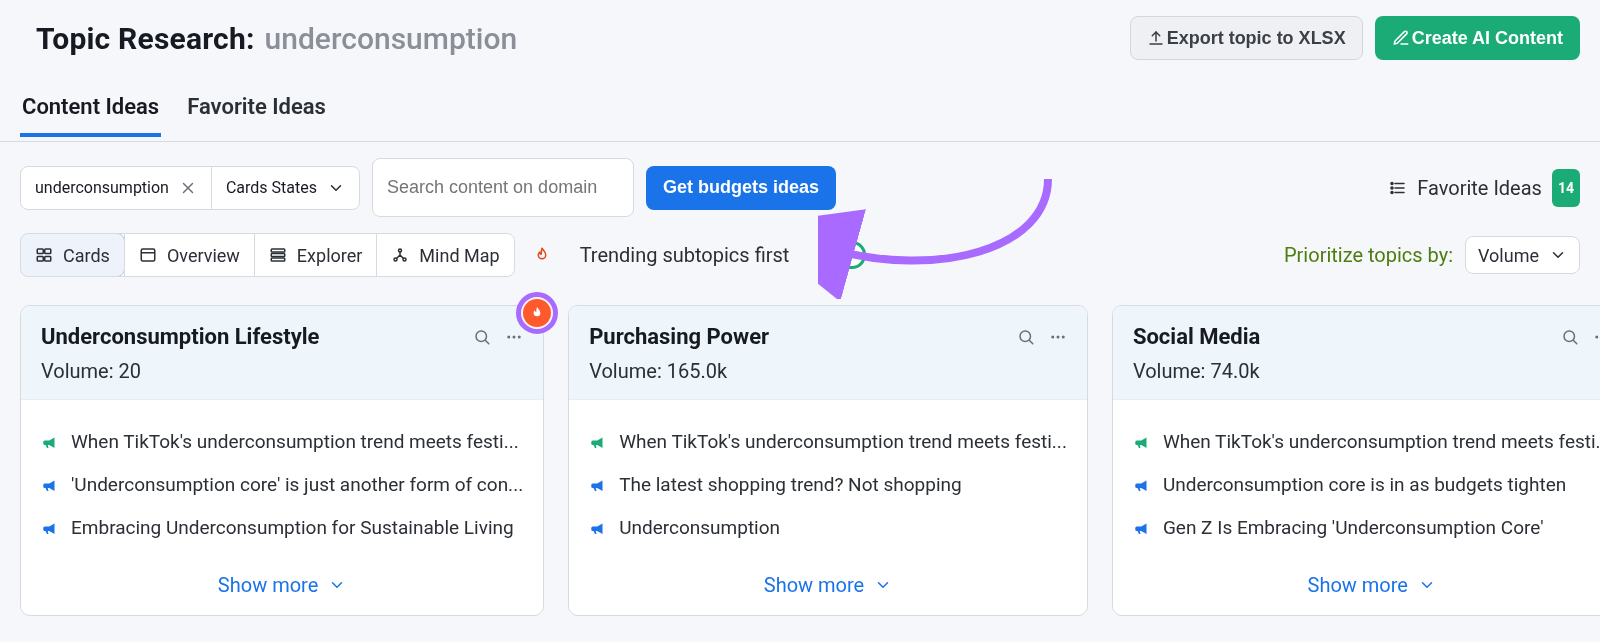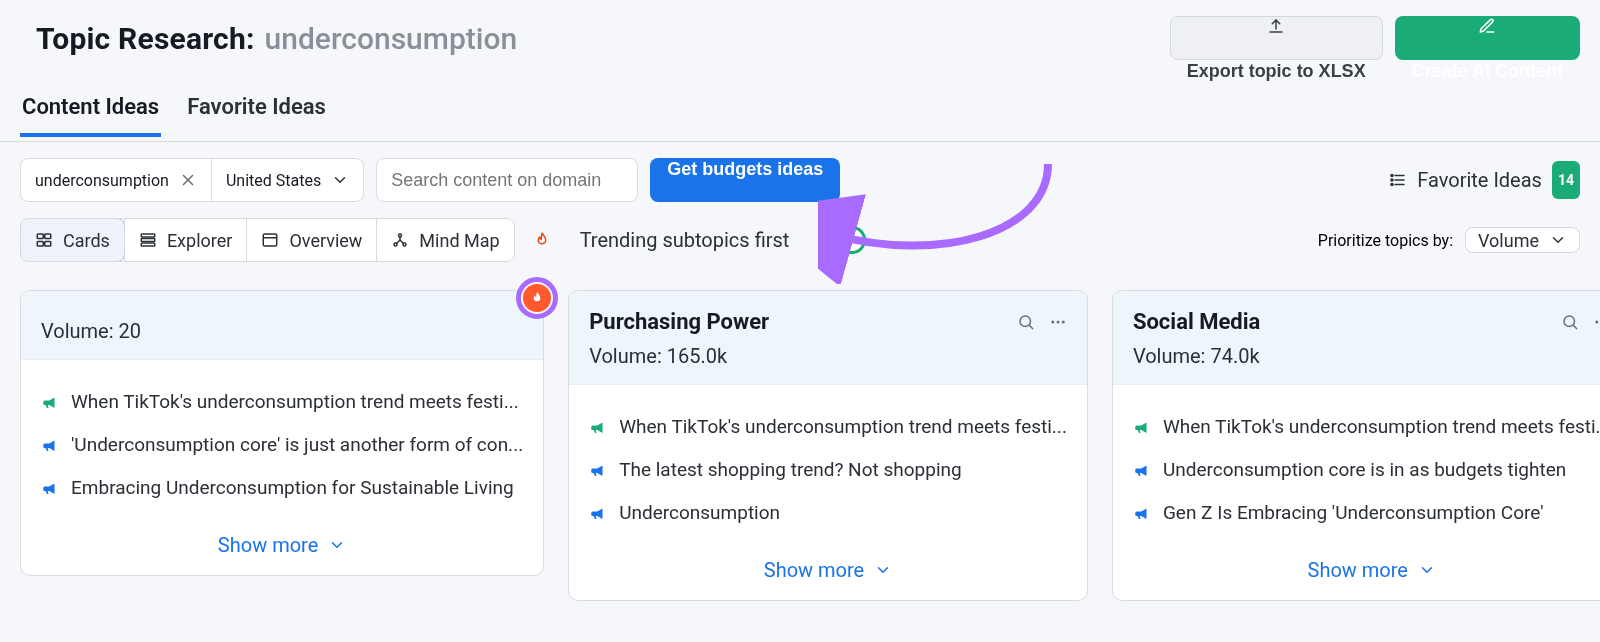--- a/index.html
+++ b/index.html
@@ -29,25 +29,24 @@
   
   .header {
     display: flex; align-items: center; justify-content: space-between;
     padding: 16px 20px 6px 20px;
   }
   .title-wrap { display: flex; align-items: baseline; gap: 10px; }
   .title-prefix { font-size: 30px; font-weight: 700; letter-spacing: 0.2px; margin-left: 16px; }
   .title-topic { font-size: 30px; font-weight: 500; color: #8a8f98; }
   .header-actions { display: flex; gap: 12px; }
   .btn {
-    display: inline-flex; align-items: center; gap: 26px;
+    display: inline-flex; align-items: center; gap: 2px;
     height: 44px; padding: 0 16px; border-radius: 8px; cursor: pointer;
     font-size: 18px; font-weight: 600; border: 1px solid transparent;
     white-space: nowrap;
-    flex-direction: column;
   }
   .btn.secondary { background: #eef0f3; color: #3b3f46; border-color: #d3d7dc; }
   .btn.primary-green { background: var(--green); color: #fff; }
   
   .tabs { display: flex; gap: 24px; padding: 18px 20px 4px 20px; border-bottom: 1px solid var(--border); }
   .tab {
     font-size: 22px; font-weight: 600; color: #2b2f36; padding: 10px 2px 14px 2px; cursor: pointer;
     border-bottom: 4px solid transparent;
   }
   .tab.active { color: #171a22; border-bottom-color: var(--blue); }
@@ -57,21 +56,21 @@
   .seg {
     display: inline-flex; border: 1px solid var(--border); border-radius: 8px; background: #fff;
     height: 44px; align-items: stretch;
   }
   .seg .seg-part {
     display: inline-flex; align-items: center; gap: 10px; padding: 0 14px; cursor: pointer;
   }
   .seg .divider { width: 1px; background: var(--border); }
   .seg .seg-close { color: #6b6f76; }
   .input {
-    height: 44px; border: 1px solid var(--border); border-radius: 8px; background: #fff;
+    height: 59px; border: 1px solid var(--border); border-radius: 8px; background: #fff;
     padding: 0 14px; font-size: 18px; color: #6b6f76; min-width: 260px;
   }
   .btn.primary-blue { background: var(--blue); color: #fff; }
   .controls-right { display: flex; align-items: center; gap: 10px; }
   .fav-ideas { font-size: 20px; color: #2b2f36; display: inline-flex; align-items: center; gap: 10px; }
   .badge-count {
     display: inline-flex; align-items: center; justify-content: center;
     min-width: 28px; height: 38px; padding: 0 6px; border-radius: 6px;
     background: var(--badge); color: #fff; font-size: 14px; font-weight: 700;
   }
@@ -84,23 +83,23 @@
   .view + .view { border-left: 1px solid var(--border); }
   .view.active { background: #eef3fb; border: 1px solid #b8c6dd; border-radius: 8px; margin: -1px; }
   .trending { display: inline-flex; align-items: center; gap: 29px; margin-left: 18px; }
   .trending-label { font-size: 20px; color: #2b2f36; }
   .toggle {
     position: relative; width: 48px; height: 28px; border-radius: 999px; background: var(--green); cursor: pointer;
     display: inline-flex; align-items: center;
   }
   .toggle .knob { position: absolute; right: 3px; top: 3px; width: 22px; height: 22px; border-radius: 50%; background: #fff; }
   .prioritize { display: inline-flex; align-items: center; gap: 12px; }
-  .prioritize-label { font-size: 16px; color: #000000; }
+  .prioritize-label { font-size: 20px; color: #4d7c0f; }
   .select {
-    height: 26px; border: 1px solid var(--border); border-radius: 8px; background: #fff;
+    height: 38px; border: 1px solid var(--border); border-radius: 8px; background: #fff;
     padding: 0 12px; font-size: 18px; color: #2b2f36; display: inline-flex; align-items: center; gap: 10px; cursor: pointer;
   }
   
   .annot {
     position: absolute; left: 818px; top: -46px; width: 250px; height: 120px; pointer-events: none;
   }
   
   .cards {
     display: grid; grid-template-columns: repeat(3, 1fr); gap: 24px; padding: 12px 20px 24px 20px; align-items: start;
   }
@@ -177,21 +176,21 @@
       <div class="seg-part">
         <span>underconsumption</span>
         <span class="ic seg-close">
           <svg viewBox="0 0 24 24" fill="none" stroke="#6b6f76" stroke-width="2" stroke-linecap="round">
                 <path d="M6 6l12 12M18 6L6 18"></path>
               </svg>
         </span>
       </div>
       <div class="divider"></div>
       <div class="seg-part">
-        <span>United States</span>
+        <span>Cards States</span>
         <span class="ic">
           <svg viewBox="0 0 24 24" fill="none" stroke="#2b2f36" stroke-width="2" stroke-linecap="round" stroke-linejoin="round">
                 <path d="M6 9l6 6 6-6"></path>
               </svg>
         </span>
       </div>
     </div>
     <input class="input" placeholder="Search content on domain" style="">
     <button class="btn primary-blue">
       <span>Get budgets ideas</span>
@@ -223,35 +222,35 @@
                 <rect x="13" y="4" width="8" height="6" rx="1"></rect>
                 <rect x="3" y="14" width="8" height="6" rx="1"></rect>
                 <rect x="13" y="14" width="8" height="6" rx="1"></rect>
               </svg>
         </span>
         <span>Cards</span>
       </div>
       <div class="view">
         <span class="ic">
           <svg viewBox="0 0 24 24" fill="none" stroke="#2b2f36" stroke-width="2">
+                <rect x="3" y="4" width="18" height="16" rx="2"></rect>
+                <path d="M3 9h18"></path>
+              </svg>
+        </span>
+        <span>Overview</span>
+      </div>
+      <div class="view">
+        <span class="ic">
+          <svg viewBox="0 0 24 24" fill="none" stroke="#2b2f36" stroke-width="2">
                 <rect x="3" y="4" width="18" height="4" rx="1"></rect>
                 <rect x="3" y="10" width="18" height="4" rx="1"></rect>
                 <rect x="3" y="16" width="18" height="4" rx="1"></rect>
               </svg>
         </span>
         <span>Explorer</span>
-      </div>
-      <div class="view">
-        <span class="ic">
-          <svg viewBox="0 0 24 24" fill="none" stroke="#2b2f36" stroke-width="2">
-                <rect x="3" y="4" width="18" height="16" rx="2"></rect>
-                <path d="M3 9h18"></path>
-              </svg>
-        </span>
-        <span>Overview</span>
       </div>
       <div class="view">
         <span class="ic">
           <svg viewBox="0 0 24 24" fill="none" stroke="#2b2f36" stroke-width="2">
                 <circle cx="12" cy="6" r="2"></circle>
                 <circle cx="6" cy="18" r="2"></circle>
                 <circle cx="18" cy="18" r="2"></circle>
                 <path d="M12 8v4M12 12l-5 5M12 12l5 5"></path>
               </svg>
         </span>
@@ -302,20 +301,38 @@
       <div class="fire-badge" style="display: grid;">
         <div class="ring">
             <div class="dot">
           <svg viewBox="0 0 24 24" width="16" height="16" fill="#fff">
                 <path d="M12 3c2 3 5 5 5 9a5 5 0 1 1-10 0c0-2 1-3 2-4 0 2 1 3 2 3 0-3 0-5 1-8z"></path>
               </svg>
         </div>
           </div>
       </div>
       <div class="card-head">
+        <div class="card-title-row">
+          <div class="card-title">Underconsumption Lifestyle</div>
+          <div class="card-actions">
+            <span class="ic">
+              <svg viewBox="0 0 24 24" fill="none" stroke="#6b6f76" stroke-width="2" stroke-linecap="round">
+                  <circle cx="11" cy="11" r="7"></circle>
+                  <path d="M21 21l-4.3-4.3"></path>
+                </svg>
+            </span>
+            <span class="ic">
+              <svg viewBox="0 0 24 24" fill="#6b6f76">
+                  <circle cx="5" cy="12" r="2"></circle>
+                  <circle cx="12" cy="12" r="2"></circle>
+                  <circle cx="19" cy="12" r="2"></circle>
+                </svg>
+            </span>
+          </div>
+        </div>
         <div class="volume">
           <span class="v-label">Volume: </span>
           <span>20</span>
         </div>
       </div>
       <div class="card-body">
           <div class="item">
             <span class="bullhorn green"><svg viewBox="0 0 24 24">
                 <path d="M3 10v4a2 2 0 0 0 2 2h1l2 4h2l-1-4h2l7 4V6l-7 4H5a2 2 0 0 0-2 2z"></path>
               </svg></span>

